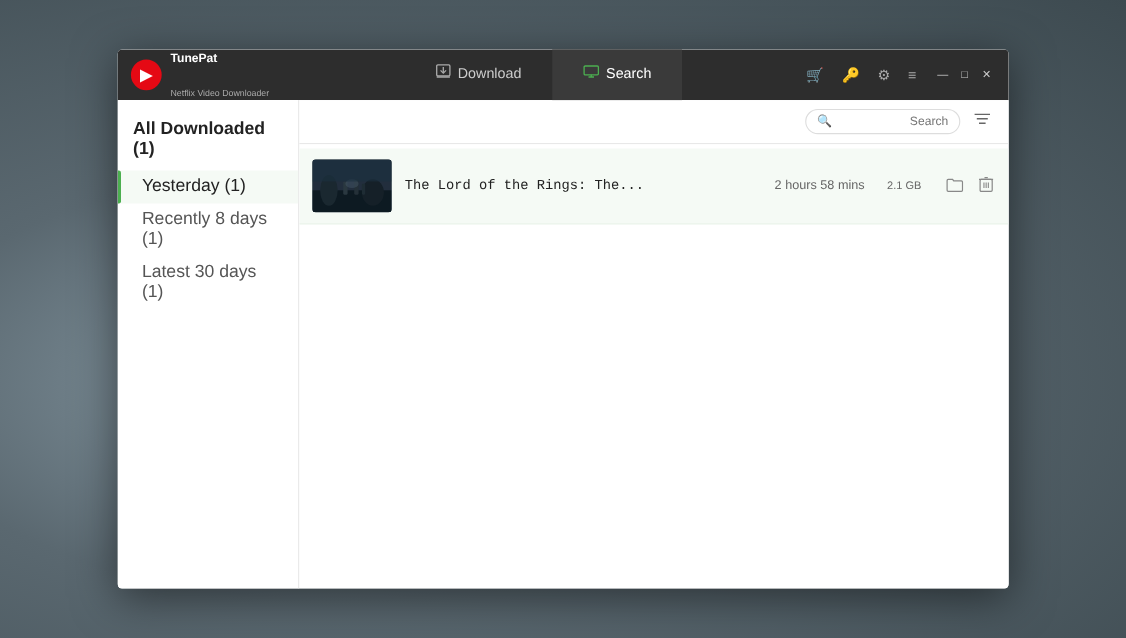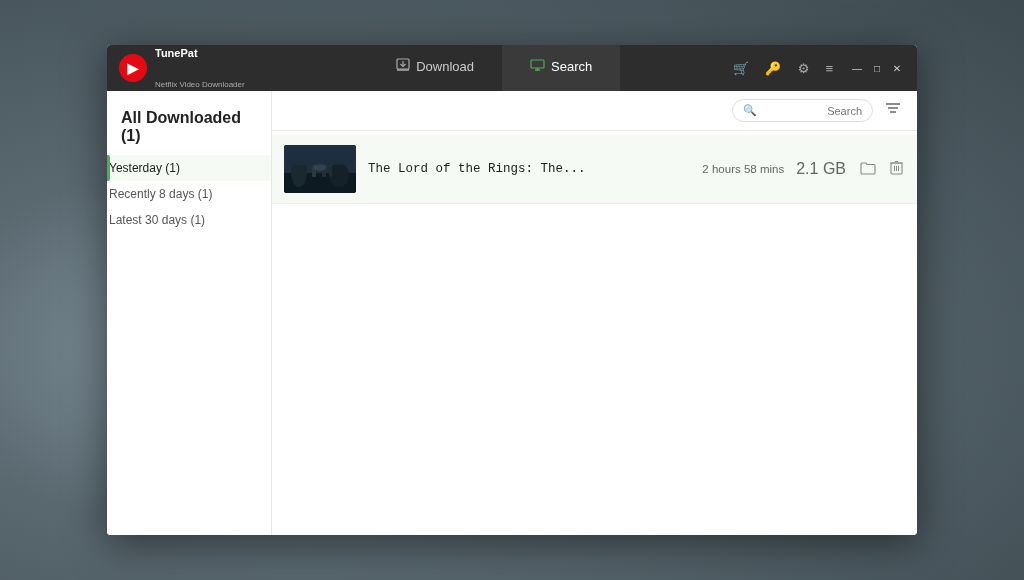--- a/index.html
+++ b/index.html
@@ -157,22 +157,22 @@
     .sidebar-section-title {
       font-size: 16px;
       font-weight: 700;
       color: #222;
       padding: 6px 14px 10px;
     }
 
     .sidebar-item {
       display: flex;
       align-items: center;
-      padding: 6px 2px;
-      font-size: 12px;
+      padding: 6px 22px;
+      font-size: 16px;
       color: #555;
       cursor: pointer;
       position: relative;
     }
 
     .sidebar-item.active {
       color: #222;
       background: #f5faf5;
     }
 
@@ -277,21 +277,21 @@
       font-family: Liberation Mono, monospace;
     }
 
     .item-duration {
       font-size: 11.5px;
       color: #666;
       white-space: nowrap;
     }
 
     .item-size {
-      font-size: 16px;
+      font-size: 10px;
       color: #666;
       white-space: nowrap;
       min-width: 48px;
       text-align: center;
     }
 
     .item-actions {
       display: flex;
       gap: 10px;
       align-items: center;

